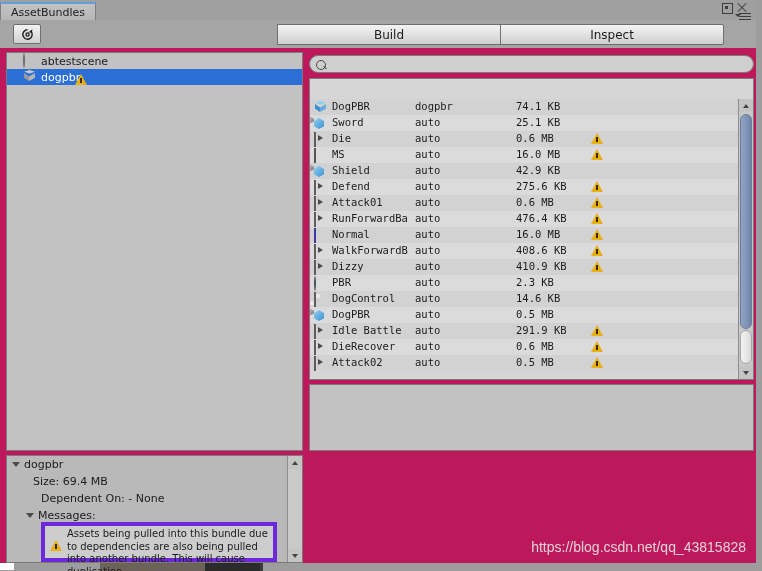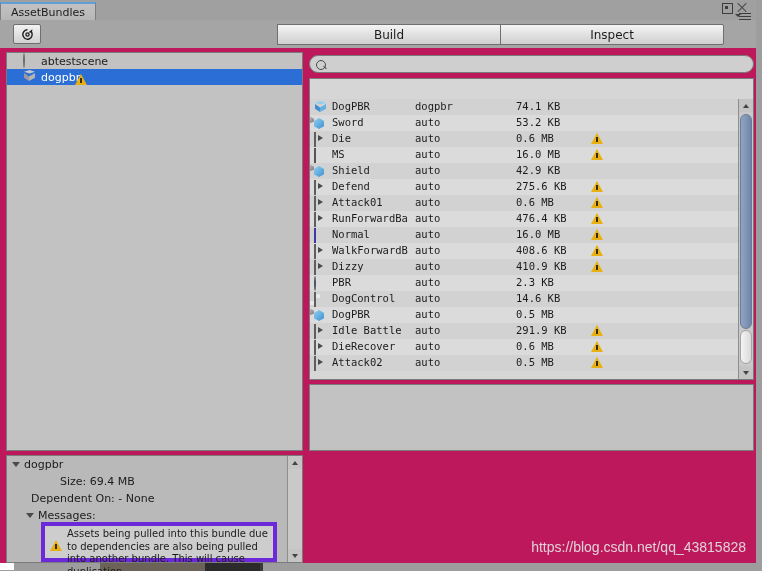--- a/index.html
+++ b/index.html
@@ -261,21 +261,21 @@
           <div class="row odd">
             <span class="c-icon"><span class="cube blue"><span class="top"></span><span class="lf"></span><span class="rt"></span></span></span>
             <span class="c-name">DogPBR</span>
             <span class="c-bundle">dogpbr</span>
             <span class="c-size">74.1 KB</span>
           </div>
           <div class="row even">
             <span class="c-icon"><span class="modelcube"><span class="b"></span><span class="c"></span></span></span>
             <span class="c-name">Sword</span>
             <span class="c-bundle">auto</span>
-            <span class="c-size">53.2 KB</span>
+            <span class="c-size">25.1 KB</span>
           </div>
           <div class="row odd">
             <span class="c-icon"><span class="anim-ic"></span></span>
             <span class="c-name">Die</span>
             <span class="c-bundle">auto</span>
             <span class="c-size">0.6 MB</span>
             <span class="c-warn warn"></span>
           </div>
           <div class="row even">
             <span class="c-icon"><span class="tex-ic"></span></span>
@@ -384,24 +384,24 @@
       </div>
     </div>
 
     <div class="emptypane"></div>
 
     <div class="detail">
       <div class="d-row" style="padding-left:5px">
         <span class="tri-d"></span>
         <span>dogpbr</span>
       </div>
-      <div class="d-row" style="padding-left:53px">
+      <div class="d-row" style="padding-left:26px">
         <span>Size: 69.4 MB</span>
       </div>
-      <div class="d-row" style="padding-left:24px">
+      <div class="d-row" style="padding-left:34px">
         <span>Dependent On: - None</span>
       </div>
       <div class="d-row" style="padding-left:19px">
         <span class="tri-d"></span>
         <span>Messages:</span>
       </div>
       <div class="msgbox">
         <span class="w warn"></span>
         <p>Assets being pulled into this bundle due to dependencies are also being pulled into another bundle.  This will cause duplication</p>
       </div>

